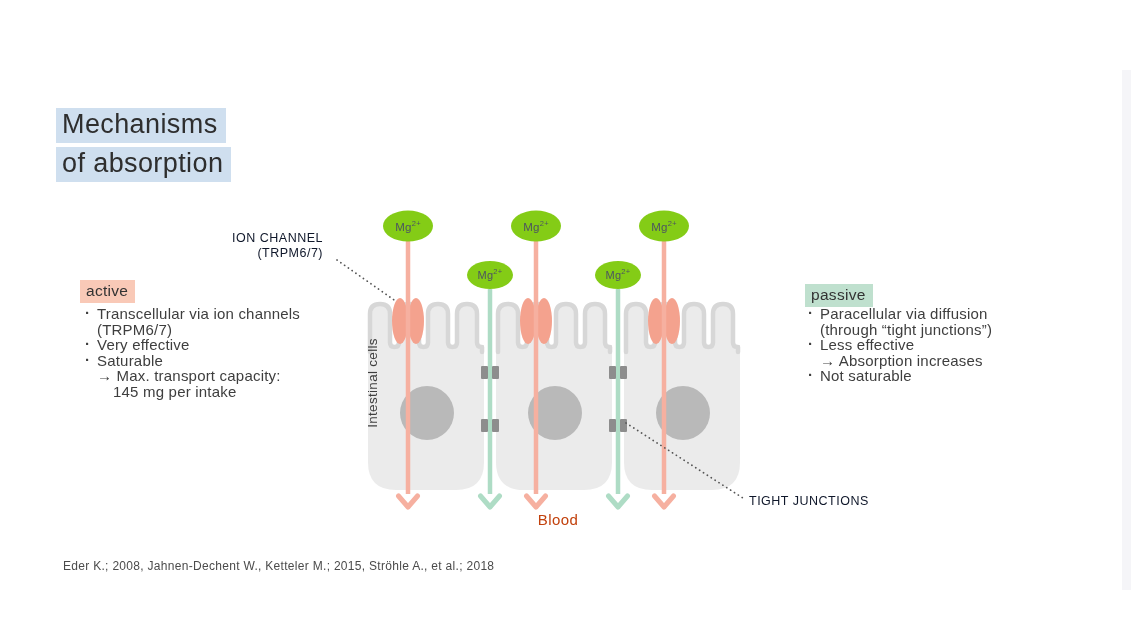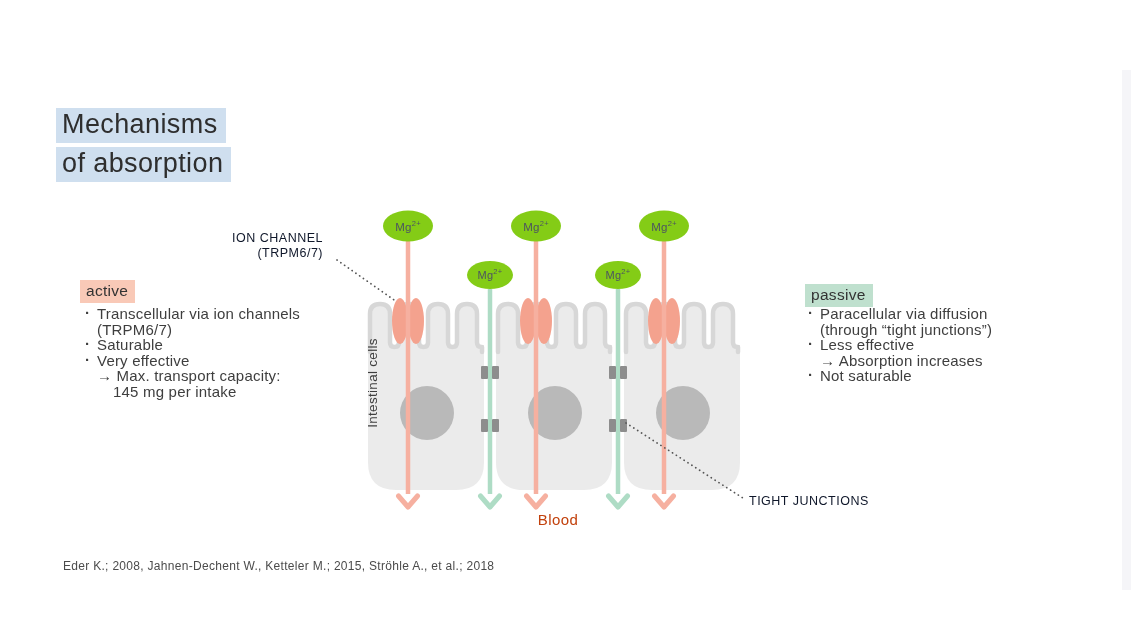--- a/index.html
+++ b/index.html
@@ -129,22 +129,22 @@
     <div>(TRPM6/7)</div>
   </div>
   <div id="tj-label" class="pointer-label">TIGHT JUNCTIONS</div>
 
   <div id="active-head" class="hl-head">
     <span>active</span>
   </div>
   <div id="active-list" class="list">
     <div class="line b">Transcellular via ion channels</div>
     <div class="line c">(TRPM6/7)</div>
+    <div class="line b">Very effective</div>
     <div class="line b">Saturable</div>
-    <div class="line b">Very effective</div>
     <div class="line a">→ Max. transport capacity:</div>
     <div class="line a2">145 mg per intake</div>
   </div>
 
   <div id="passive-head" class="hl-head">
     <span>passive</span>
   </div>
   <div id="passive-list" class="list">
     <div class="line b">Paracellular via diffusion</div>
     <div class="line c">(through “tight junctions”)</div>

